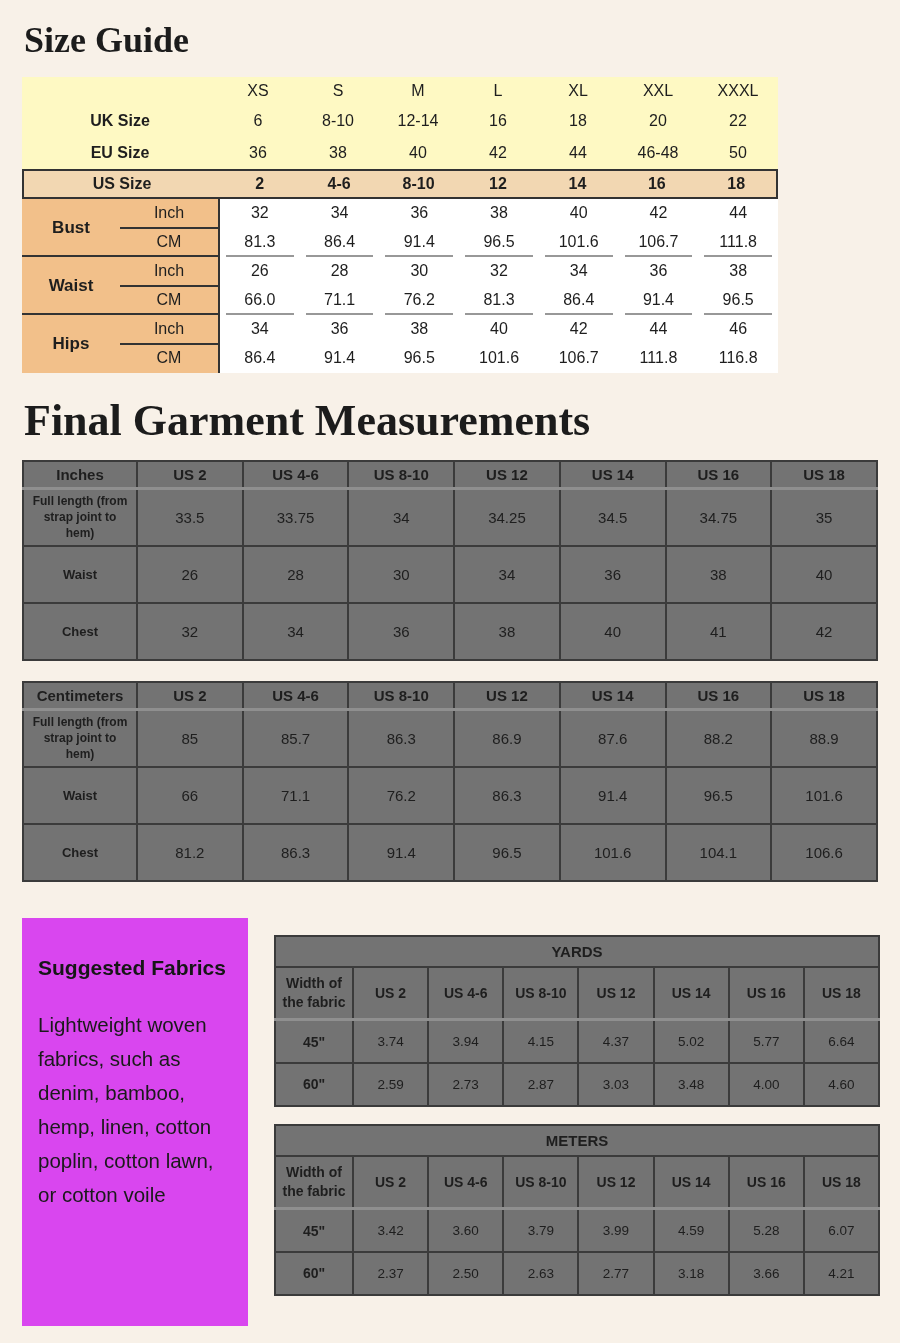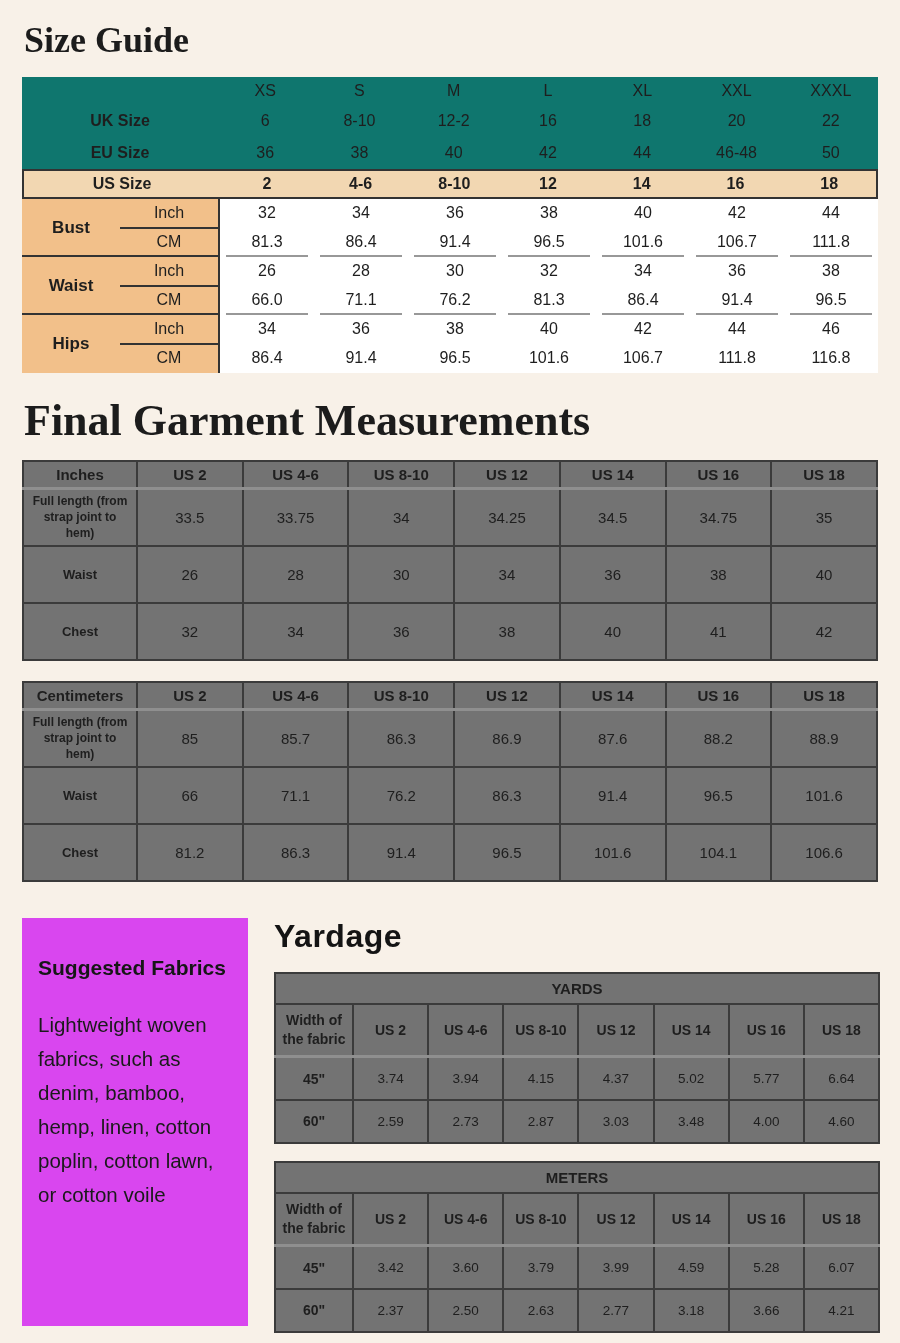--- a/index.html
+++ b/index.html
@@ -14,23 +14,23 @@
   .serif-title {
     font-family: "Liberation Serif", serif;
     font-weight: 700;
     color: #1C1C1C;
   }
   #size-guide-title { font-size: 36px; margin: 22px 0 0 24px; line-height: 1.05; }
   #fgm-title { font-size: 44px; margin: 25px 0 0 24px; line-height: 1.05; }
 
   
   .size-table {
-    width: 856px;
+    width: 756px;
     margin: 17px 0 0 22px;
-    background: #0f766e;
+    background: #fef9c3;
     font-size: 16px;
   }
   .sg-row { display: flex; align-items: center; }
   .sg-row-head { height: 28px; }
   .sg-row-uk, .sg-row-eu { height: 32px; }
   .sg-label { width: 196px; text-align: center; font-weight: 700; }
   .sg-col { flex: 1; text-align: center; }
   .sg-row-us {
     height: 30px;
     background: #F2D7B2;
@@ -115,21 +115,21 @@
     <div class="sg-col">M</div>
     <div class="sg-col">L</div>
     <div class="sg-col">XL</div>
     <div class="sg-col">XXL</div>
     <div class="sg-col">XXXL</div>
   </div>
   <div class="sg-row sg-row-uk">
     <div class="sg-label">UK Size</div>
     <div class="sg-col">6</div>
     <div class="sg-col">8-10</div>
-    <div class="sg-col">12-2</div>
+    <div class="sg-col">12-14</div>
     <div class="sg-col">16</div>
     <div class="sg-col">18</div>
     <div class="sg-col">20</div>
     <div class="sg-col">22</div>
   </div>
   <div class="sg-row sg-row-eu">
     <div class="sg-label">EU Size</div>
     <div class="sg-col">36</div>
     <div class="sg-col">38</div>
     <div class="sg-col">40</div>
@@ -356,21 +356,20 @@
   </tbody>
 </table>
 
 <div class="yardage-section">
   <aside class="fabrics-box">
     <h2>Suggested Fabrics</h2>
     <p>Lightweight woven fabrics, such as denim, bamboo, hemp, linen, cotton poplin, cotton lawn, or cotton voile</p>
   </aside>
 
   <div class="yardage-col">
-    <h2 id="yardage-title">Yardage</h2>
 
     <table class="ytable">
       <colgroup>
           <col style="width:78px">
           <col>
           <col>
           <col>
           <col>
           <col>
           <col>

